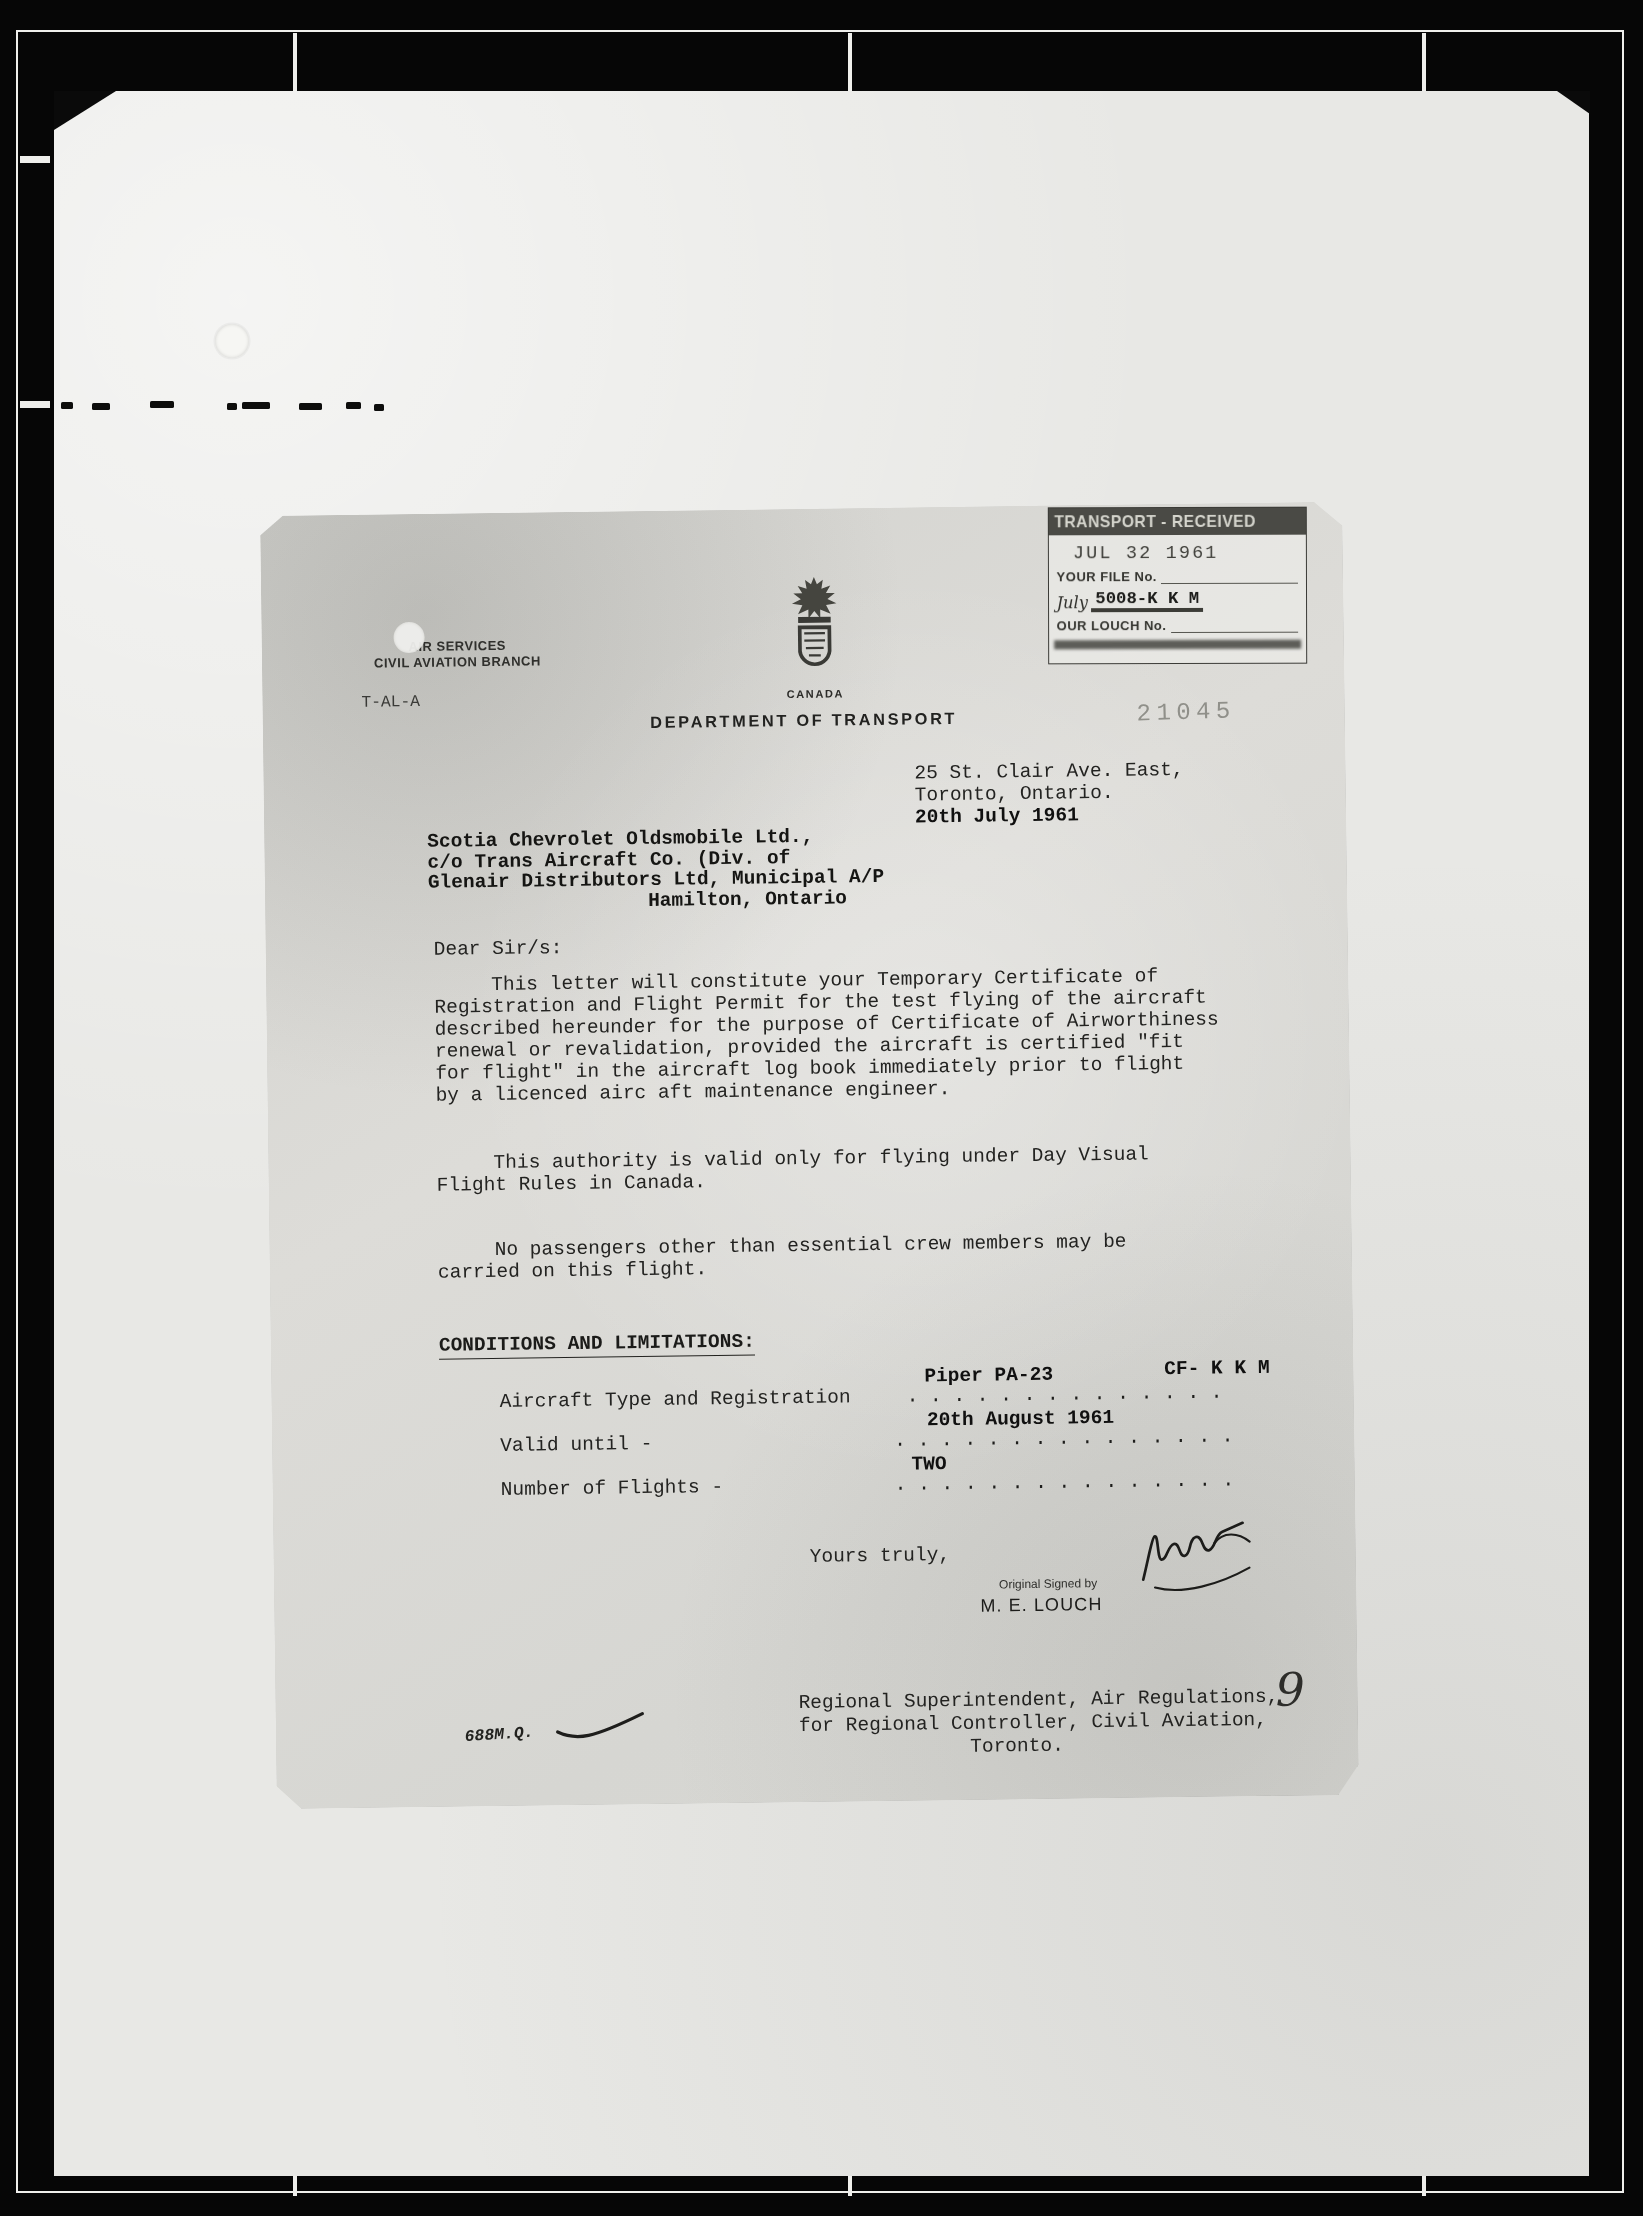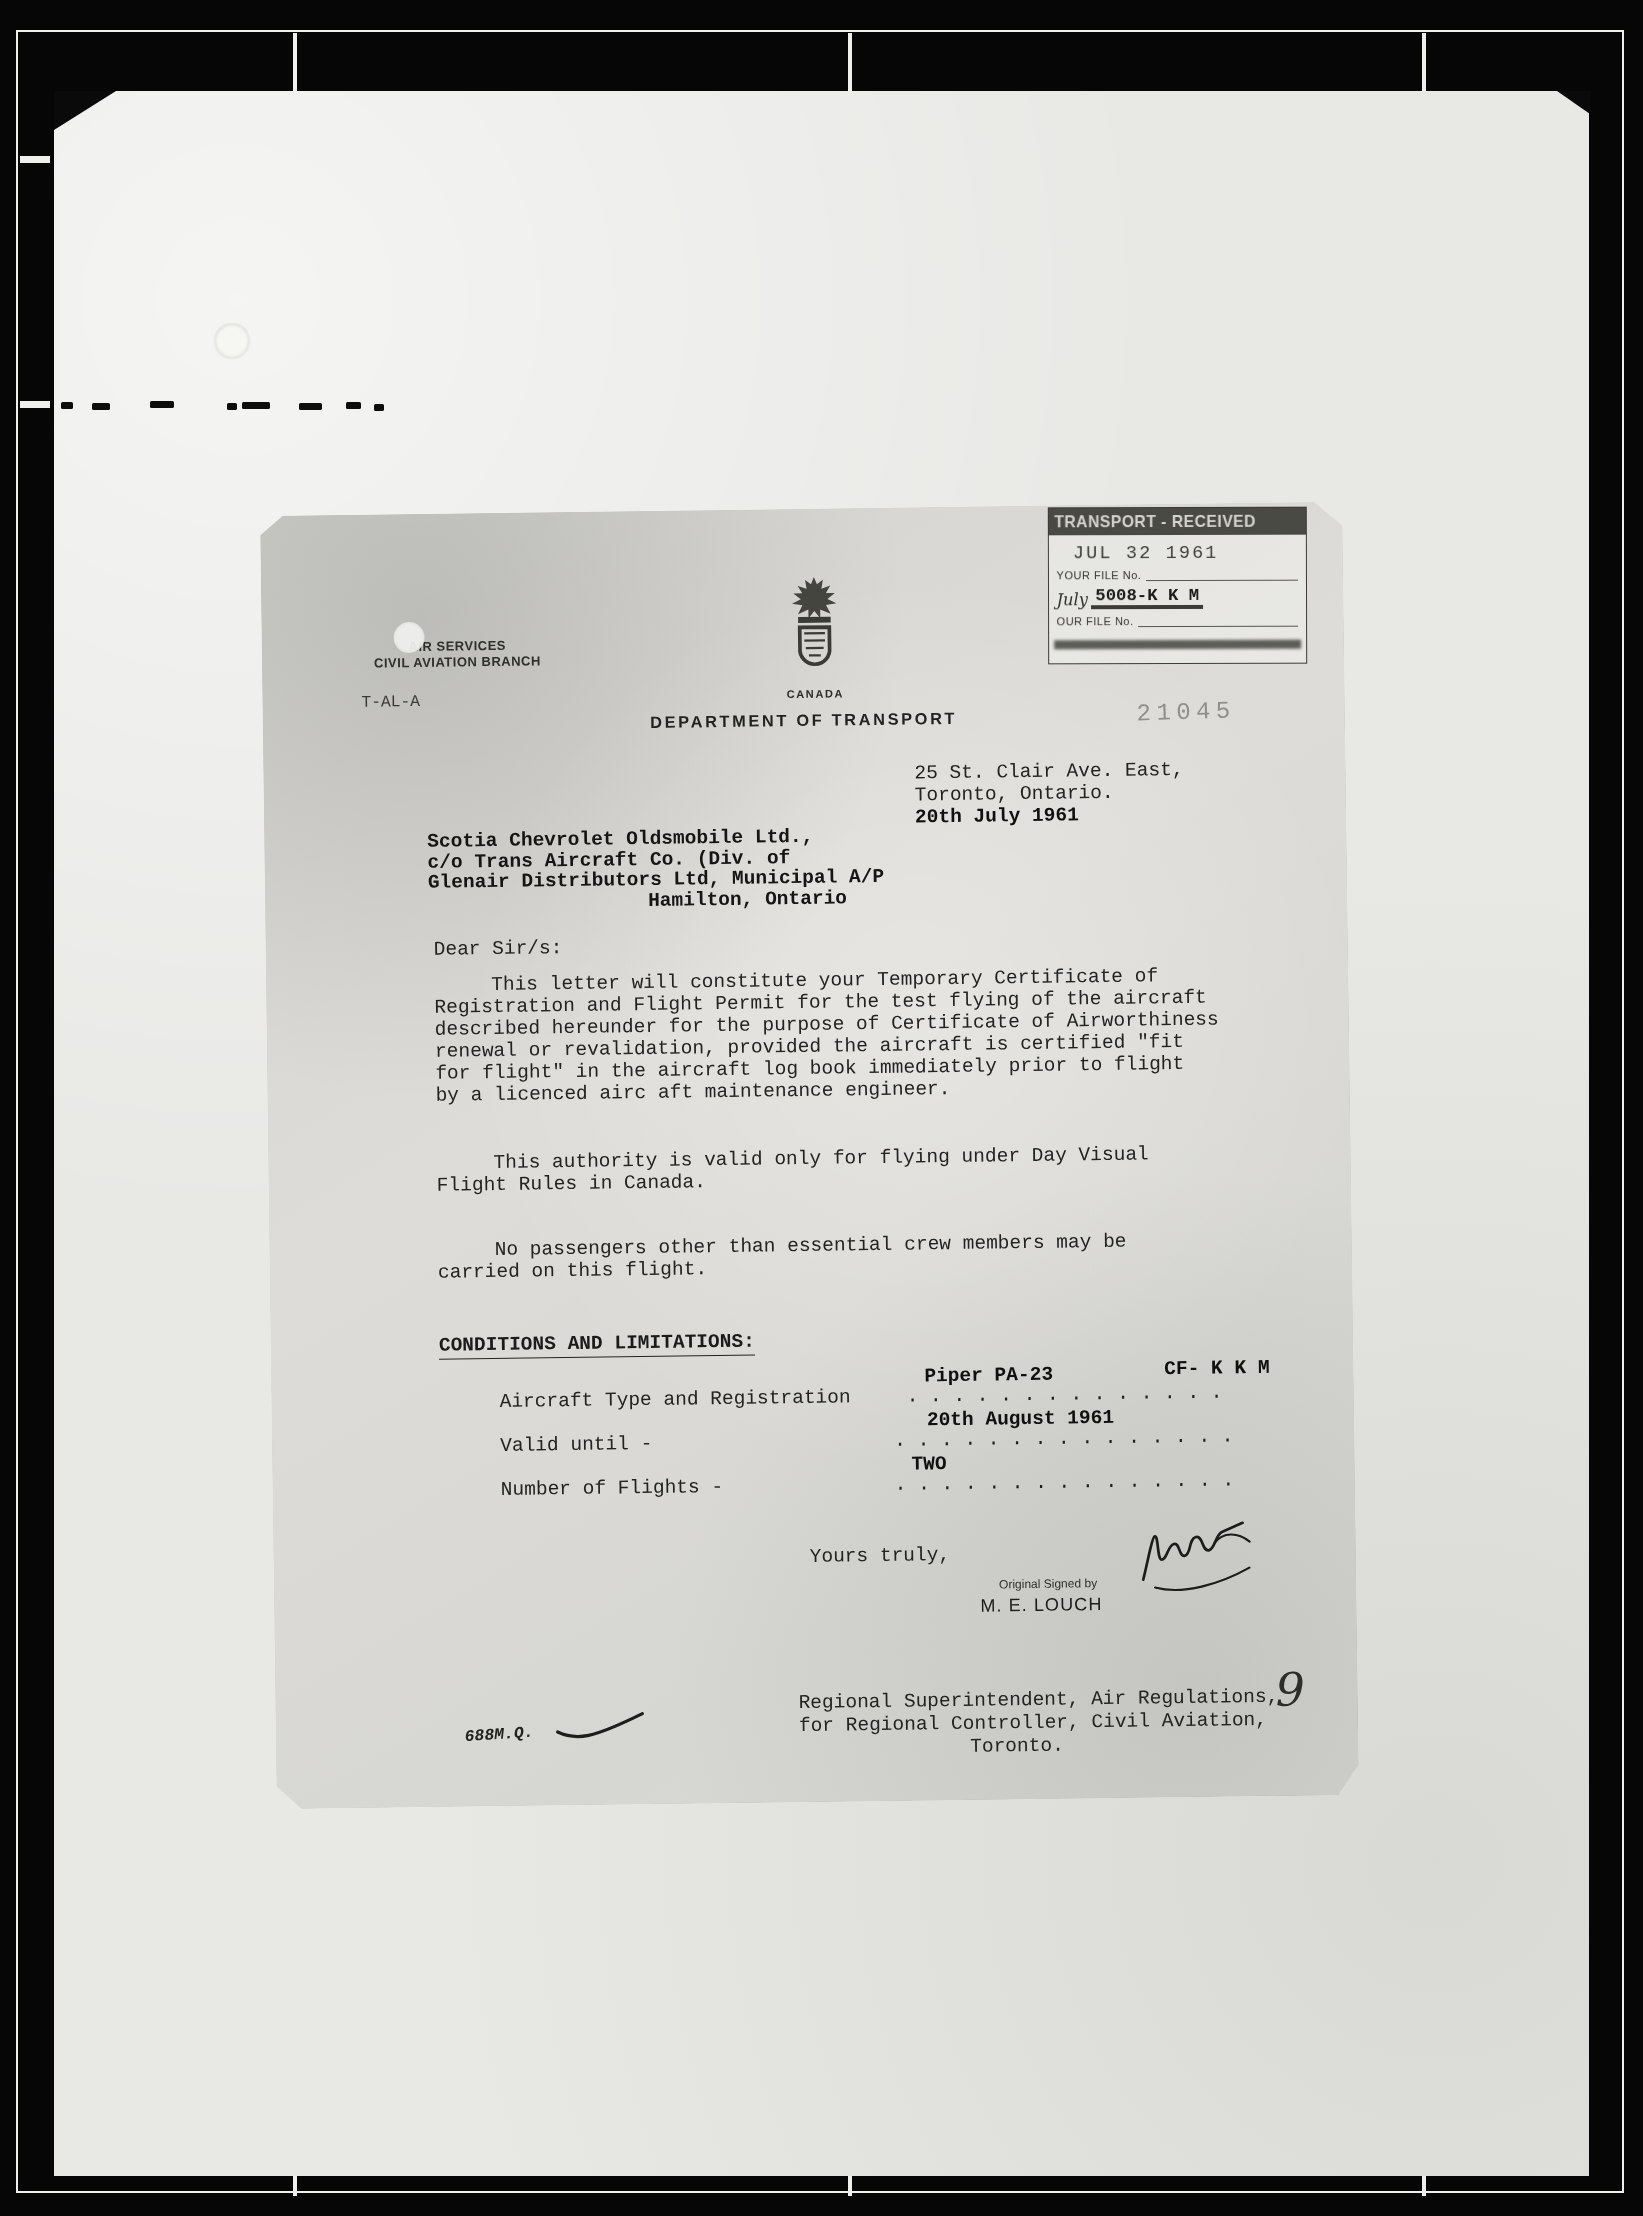--- a/index.html
+++ b/index.html
@@ -59,21 +59,21 @@
   .stamp{left:787px;top:3.3px;width:259px;height:157px;border:1.6px solid #3a3a36;
          transform:rotate(0.6deg);background:rgba(240,240,236,0.55);box-sizing:border-box;
          filter:blur(0.2px);}
   .stamp *{position:static;}
   .stamp-title{display:block;height:27px;line-height:27px;background:#4a4a45;color:#d5d5cd;
                font-size:15.7px;font-weight:700;letter-spacing:0.5px;padding:0 5.4px;
                white-space:nowrap;overflow:hidden;}
   .stamp-date{display:block;margin:7.6px 0 0 24px;font-family:"Liberation Mono",monospace;
               font-size:18.4px;letter-spacing:2.2px;color:#3f3f3a;}
   .stamp-row{display:flex;align-items:flex-end;margin:5.4px 7.6px 0;}
-  .stamp-small{font-size:11px;font-weight:400;color:#34342f;letter-spacing:0.5px;}
+  .stamp-small{font-size:13px;font-weight:700;color:#34342f;letter-spacing:0.5px;}
   .stamp-rule{flex:1;border-bottom:1.1px solid #55554f;margin-left:4.3px;height:9.8px;}
   .stamp-file-label{font-family:"DejaVu Serif",serif;font-style:italic;font-size:16.3px;color:#2e2e2a;}
   .stamp-file-number{font-family:"Liberation Mono",monospace;font-size:17.3px;font-weight:700;
                      color:#1c1c1a;border-bottom:4.3px solid #3c3c37;margin-left:3px;padding:0 4.3px;}
   .stamp-smudge{position:absolute;left:5.4px;right:5.4px;bottom:14px;height:8.7px;background:#3b3b36;
                 filter:blur(1.6px);opacity:.8;}
   .doc-number{left:874px;top:195px;font-family:"Liberation Mono",monospace;font-size:24px;
               letter-spacing:5.4px;color:#90908a;transform:rotate(-1deg);}
 
   .sender{left:651px;top:255px;}
@@ -168,21 +168,21 @@
       <span class="stamp-date">JUL 32 1961</span>
       <div class="stamp-row">
         <span class="stamp-small">YOUR FILE No.</span>
         <span class="stamp-rule"></span>
       </div>
       <div class="stamp-row">
         <span class="stamp-file-label">July</span>
         <span class="stamp-file-number">5008-K K M</span>
       </div>
       <div class="stamp-row">
-        <span class="stamp-small">OUR FILE No.</span>
+        <span class="stamp-small">OUR LOUCH No.</span>
         <span class="stamp-rule"></span>
       </div>
       <div class="stamp-smudge"></div>
     </div>
     <div class="doc-number">21045</div>
 
     <div class="sender mono">
       <div>25 St. Clair Ave. East,</div>
       <div>Toronto, Ontario.</div>
       <div class="typed-bold">20th July 1961</div>

